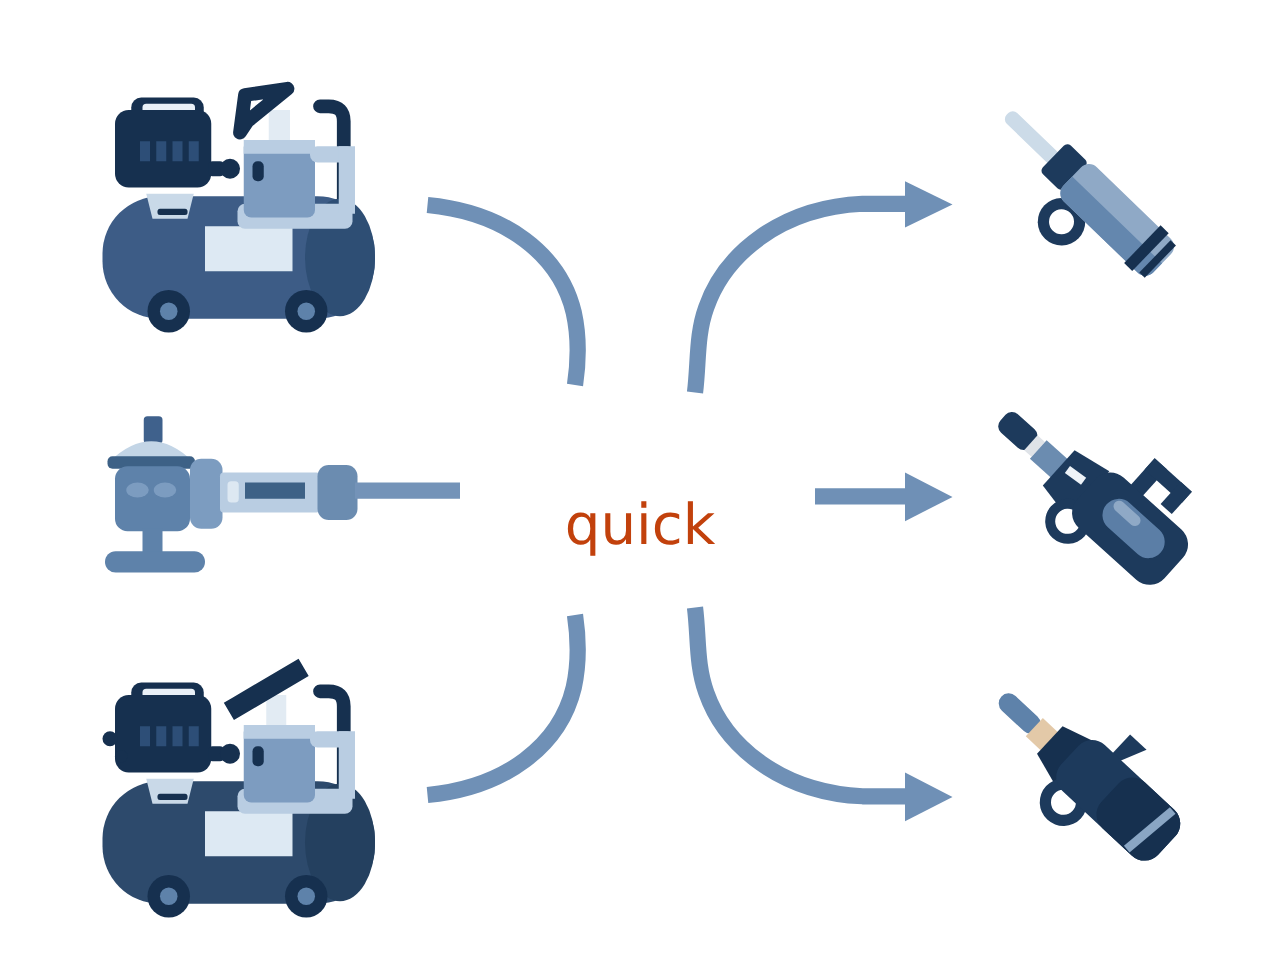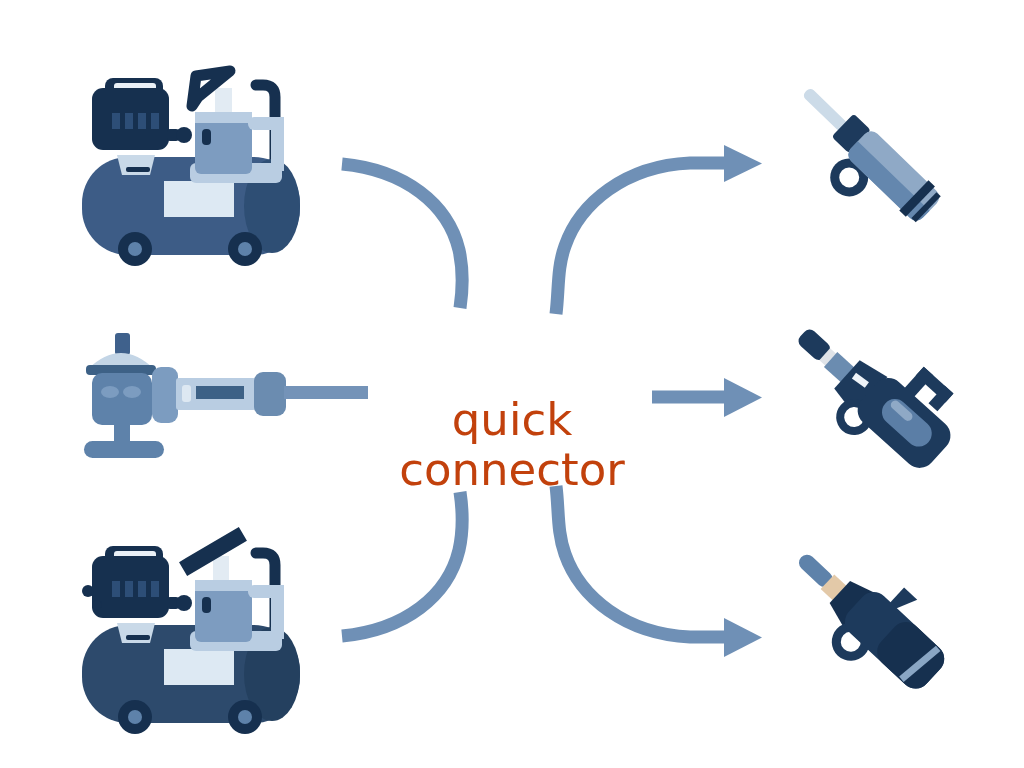--- a/index.html
+++ b/index.html
@@ -119,21 +119,20 @@
       <rect x="124" y="74" width="9" height="16" rx="4" fill="#16304f"></rect>
       <rect x="170" y="62" width="36" height="13" rx="6" fill="#b9cde2"></rect>
       <rect x="193" y="62" width="13" height="54" fill="#b9cde2"></rect>
 
       <path d="M112 42 L158 15" stroke="#16304f" stroke-width="16" stroke-linecap="square" fill="none"></path>
     </svg>
   </div>
 
   <div class="center-label">
     <div>quick</div>
-    <div>connector</div>
   </div>
 
   <div class="icon" style="left:775px;top:58px;">
     <svg width="190" height="190" viewBox="0 0 190 190">
       <g transform="rotate(44 95 95)">
         <rect x="6" y="89" width="54" height="12" rx="5" fill="#ccdbe8"></rect>
         <rect x="56" y="78" width="24" height="32" rx="4" fill="#1d3a5c"></rect>
         <rect x="88" y="106" width="20" height="16" fill="#1d3a5c"></rect>
         <circle cx="97" cy="127" r="19" fill="#1d3a5c"></circle>
         <circle cx="97" cy="127" r="10" fill="#ffffff"></circle>

